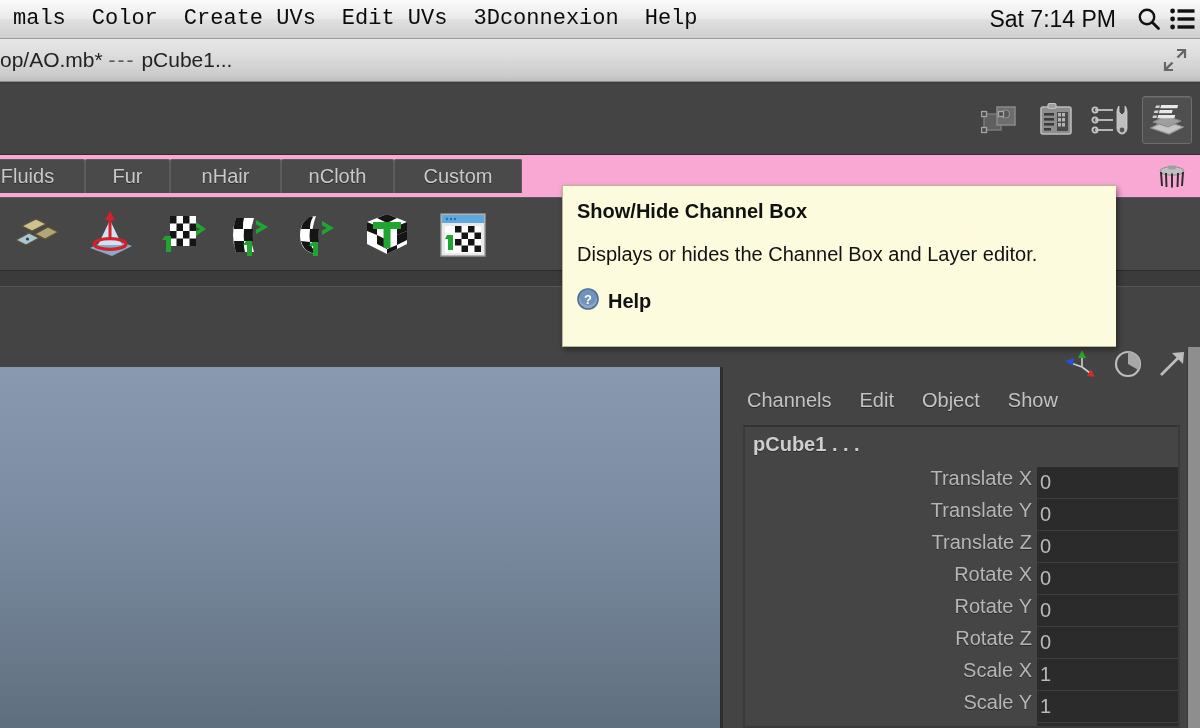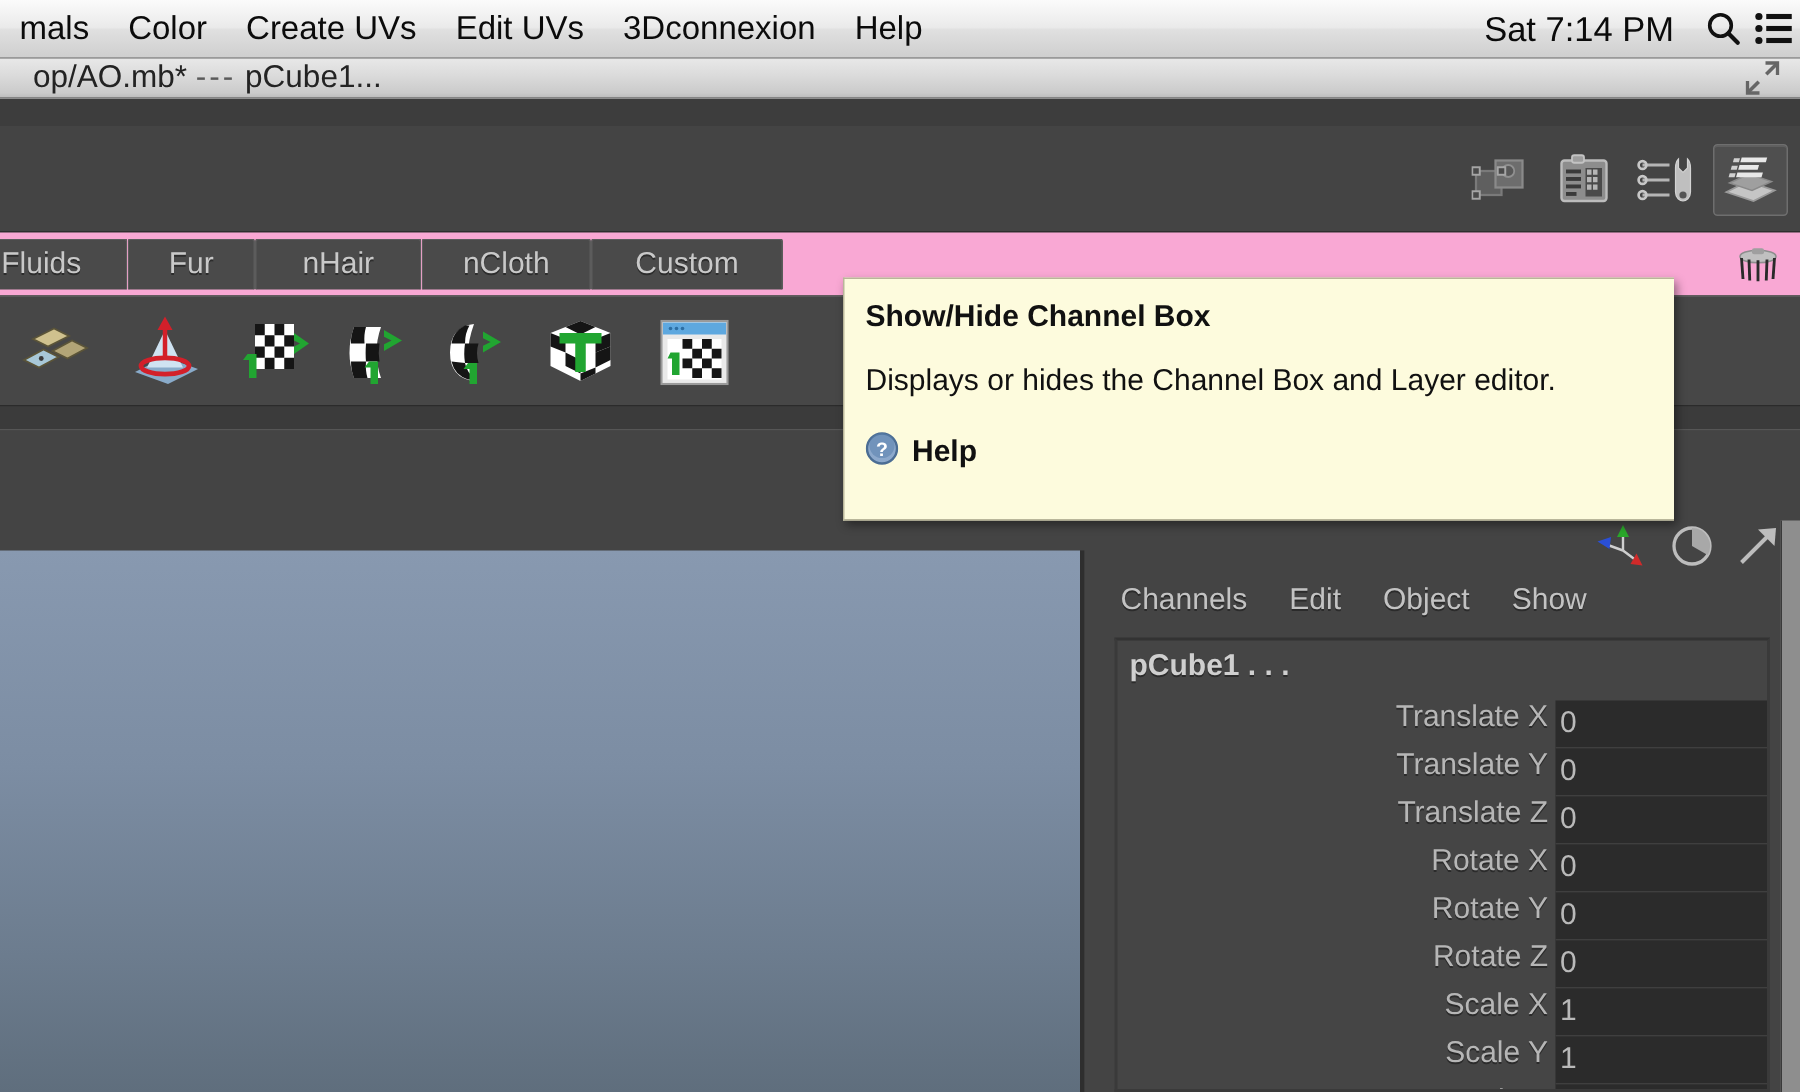--- a/index.html
+++ b/index.html
@@ -32,45 +32,44 @@
     display: flex;
     align-items: center;
     box-sizing: border-box;
   }
   .osmenu {
     font-size: 22px;
     color: #0b0b0b;
     padding: 0 13px;
     line-height: 38px;
     white-space: nowrap;
-    font-family: Liberation Sans, sans-serif;
+    font-family: Liberation Mono, monospace;
   }
   .osbar .spacer { flex: 1 1 auto; }
   .osclock {
     font-size: 23px;
     color: #0b0b0b;
     padding: 0 16px;
     white-space: nowrap;
   }
   .os-icon {
     width: 34px; height: 38px;
     display: flex; align-items: center; justify-content: center;
   }
 
   
   .titlebar {
     position: absolute;
     left: 0; top: 39px;
-    width: 1200px; height: 27px;
+    width: 1200px; height: 43px;
     background: linear-gradient(to bottom, #e8e8e8 0%, #dcdcdc 40%, #cbcbcb 88%, #bdbdbd 100%);
     border-bottom: 1px solid #8d8d8d;
     box-sizing: border-box;
     display: flex;
     align-items: center;
-    padding-left: 22px;
   }
   .title-text {
     font-size: 21px;
     color: #232323;
     padding-left: 0px;
     white-space: nowrap;
     letter-spacing: 0px;
   }
   .title-text .dashes { color: #5a5a5a; letter-spacing: 2px; }
   .title-text .node { color: #232323; }

